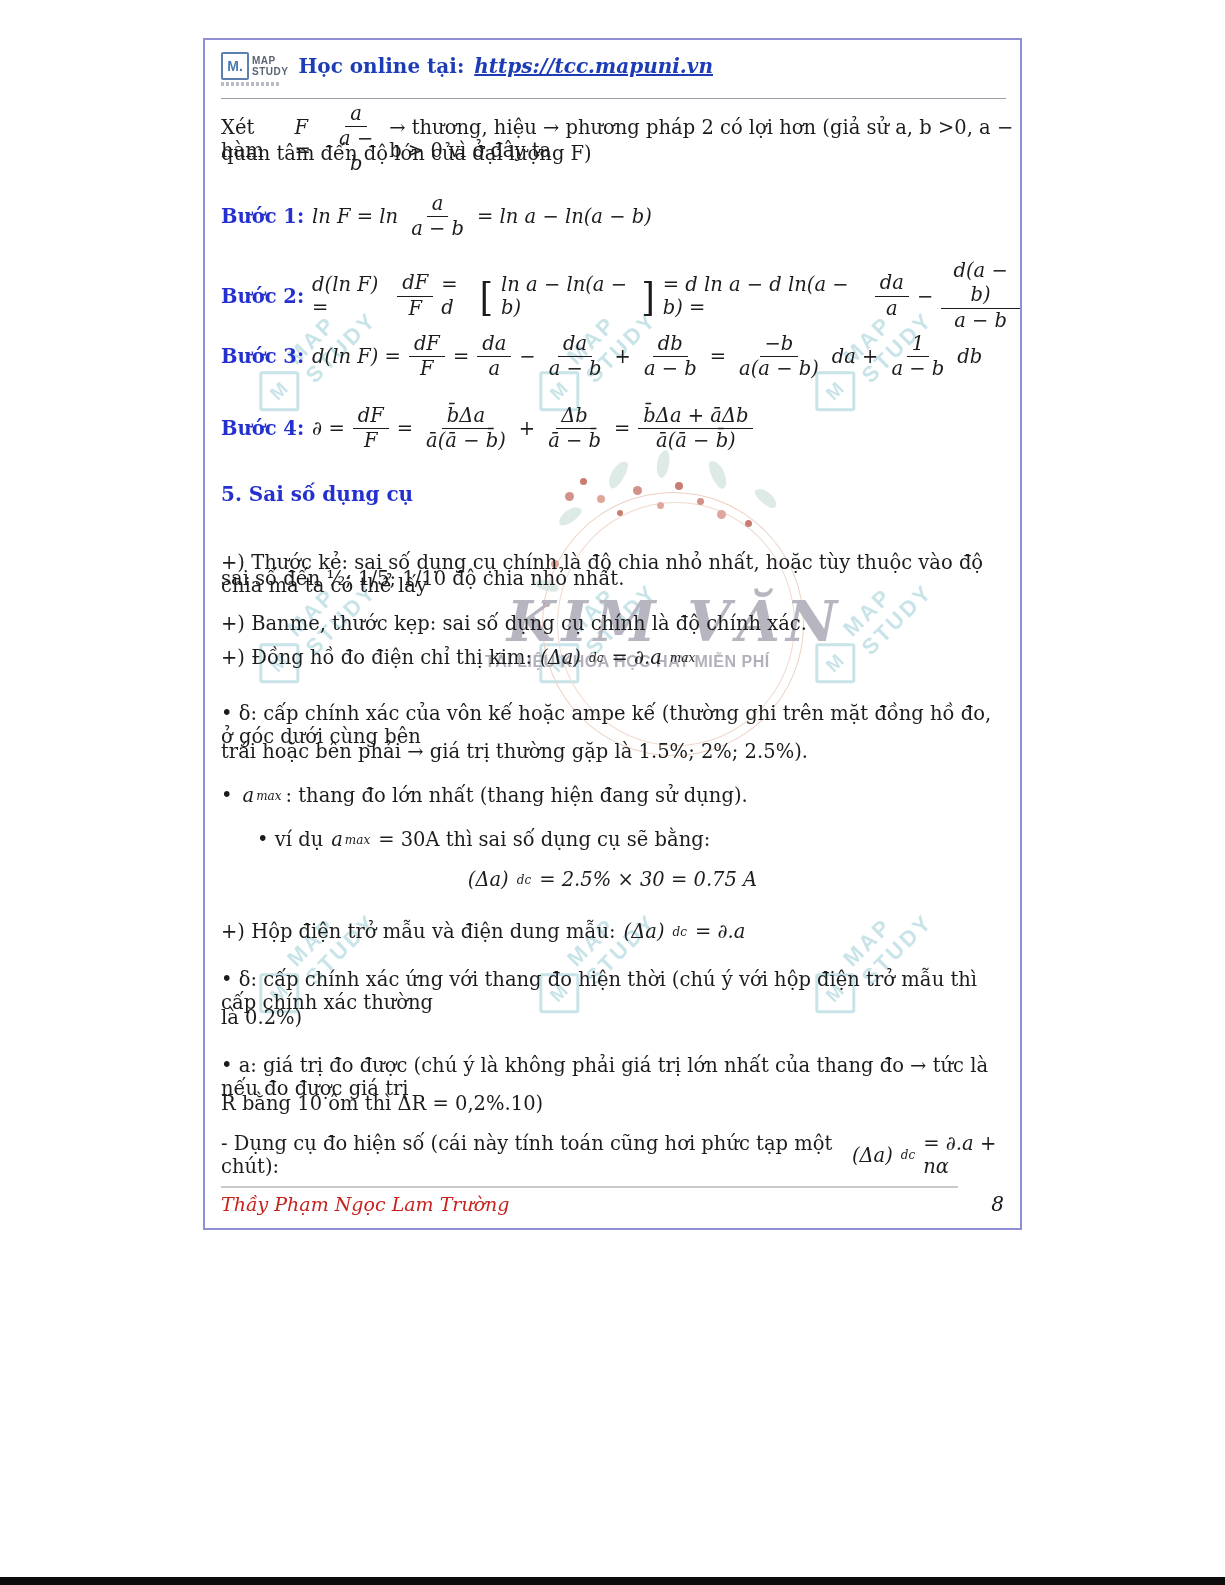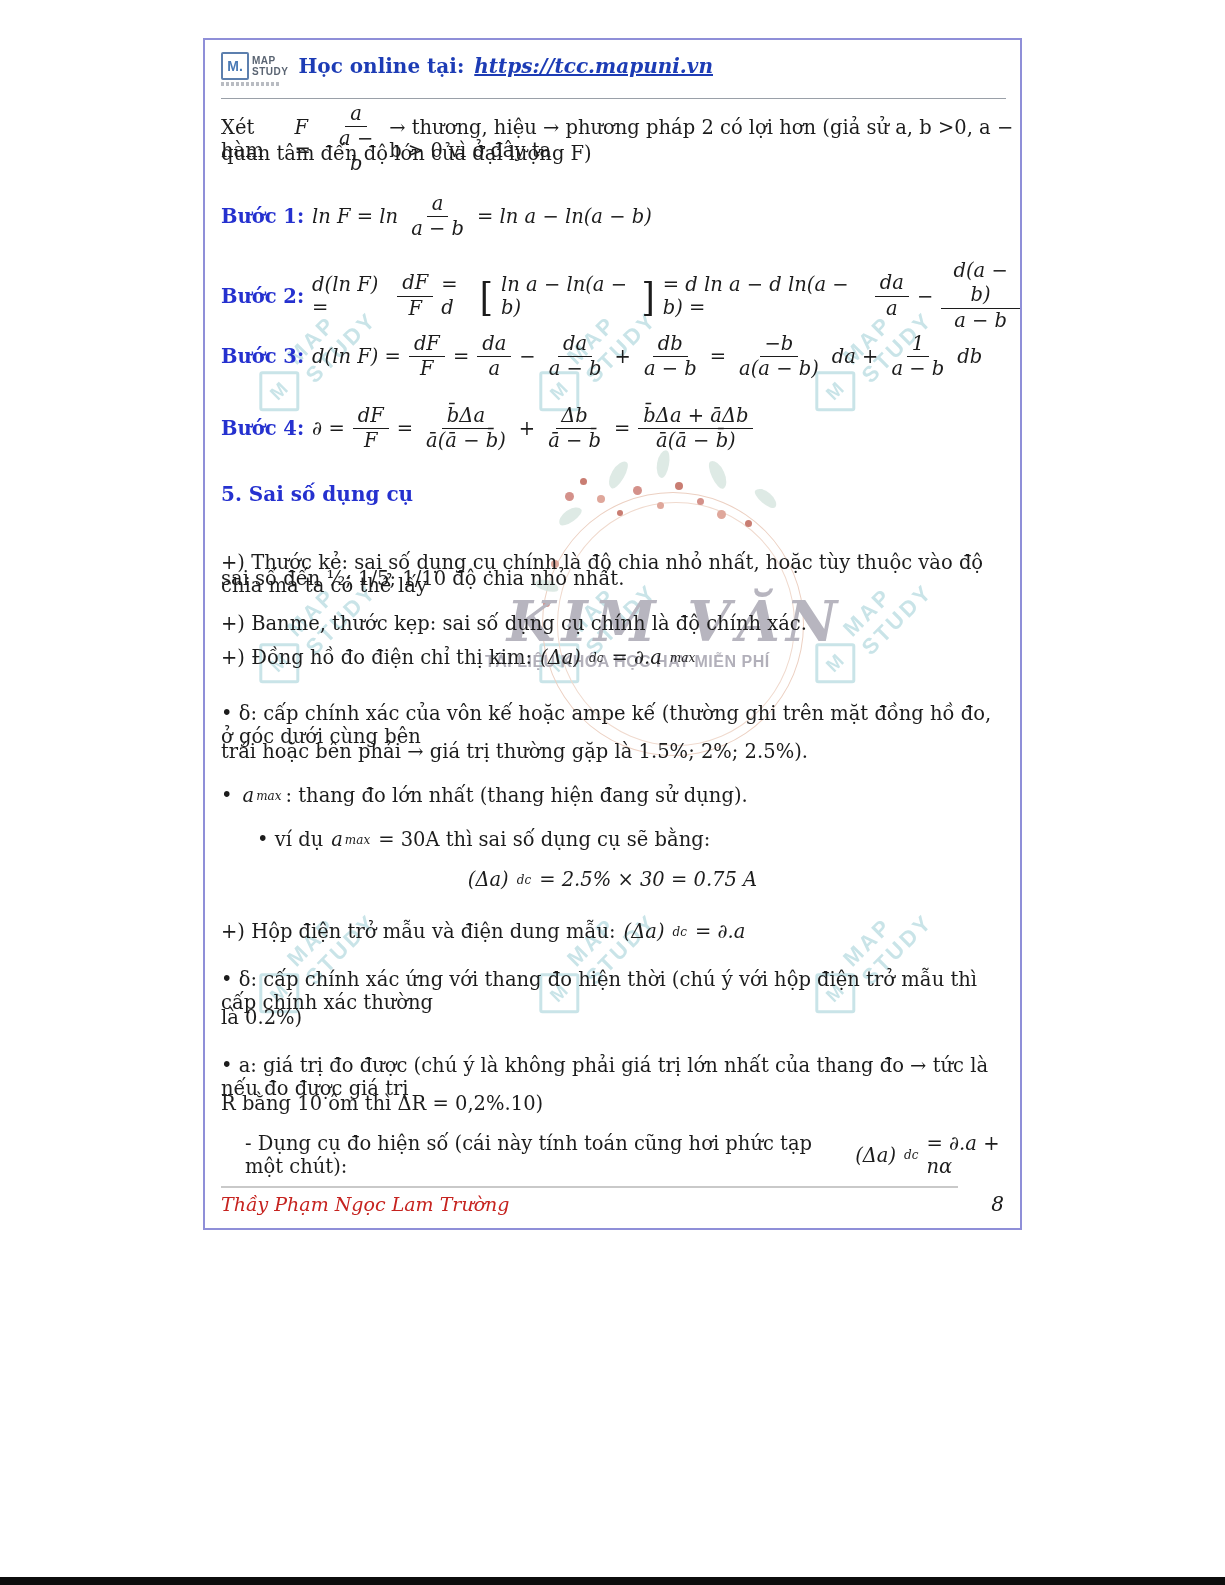--- a/index.html
+++ b/index.html
@@ -333,21 +333,21 @@
       <sub>dc</sub>
     <span class="m">= ∂.a</span>
   </div>
 
   <div class="blk" style="top:928px;">• δ: cấp chính xác ứng với thang đo hiện thời (chú ý với hộp điện trở mẫu thì cấp chính xác thường</div>
   <div class="blk" style="top:966px;">là 0.2%)</div>
 
   <div class="blk" style="top:1014px;">• a: giá trị đo được (chú ý là không phải giá trị lớn nhất của thang đo → tức là nếu đo được giá trị</div>
   <div class="blk" style="top:1052px;">R bằng 10 ôm thì ΔR = 0,2%.10)</div>
 
-  <div class="row" style="top:1092px;margin-left:24px;">
+  <div class="row" style="top:1092px;">
     <span>-   Dụng cụ đo hiện số (cái này tính toán cũng hơi phức tạp một chút):</span>
     <span class="m">(Δa)</span>
       <sub>dc</sub>
     <span class="m">= ∂.a + nα</span>
   </div>
 
   <div class="footrule"></div>
   <div class="footer">
     <span class="author">Thầy Phạm Ngọc Lam Trường</span>
     <span class="pageno">8</span>

